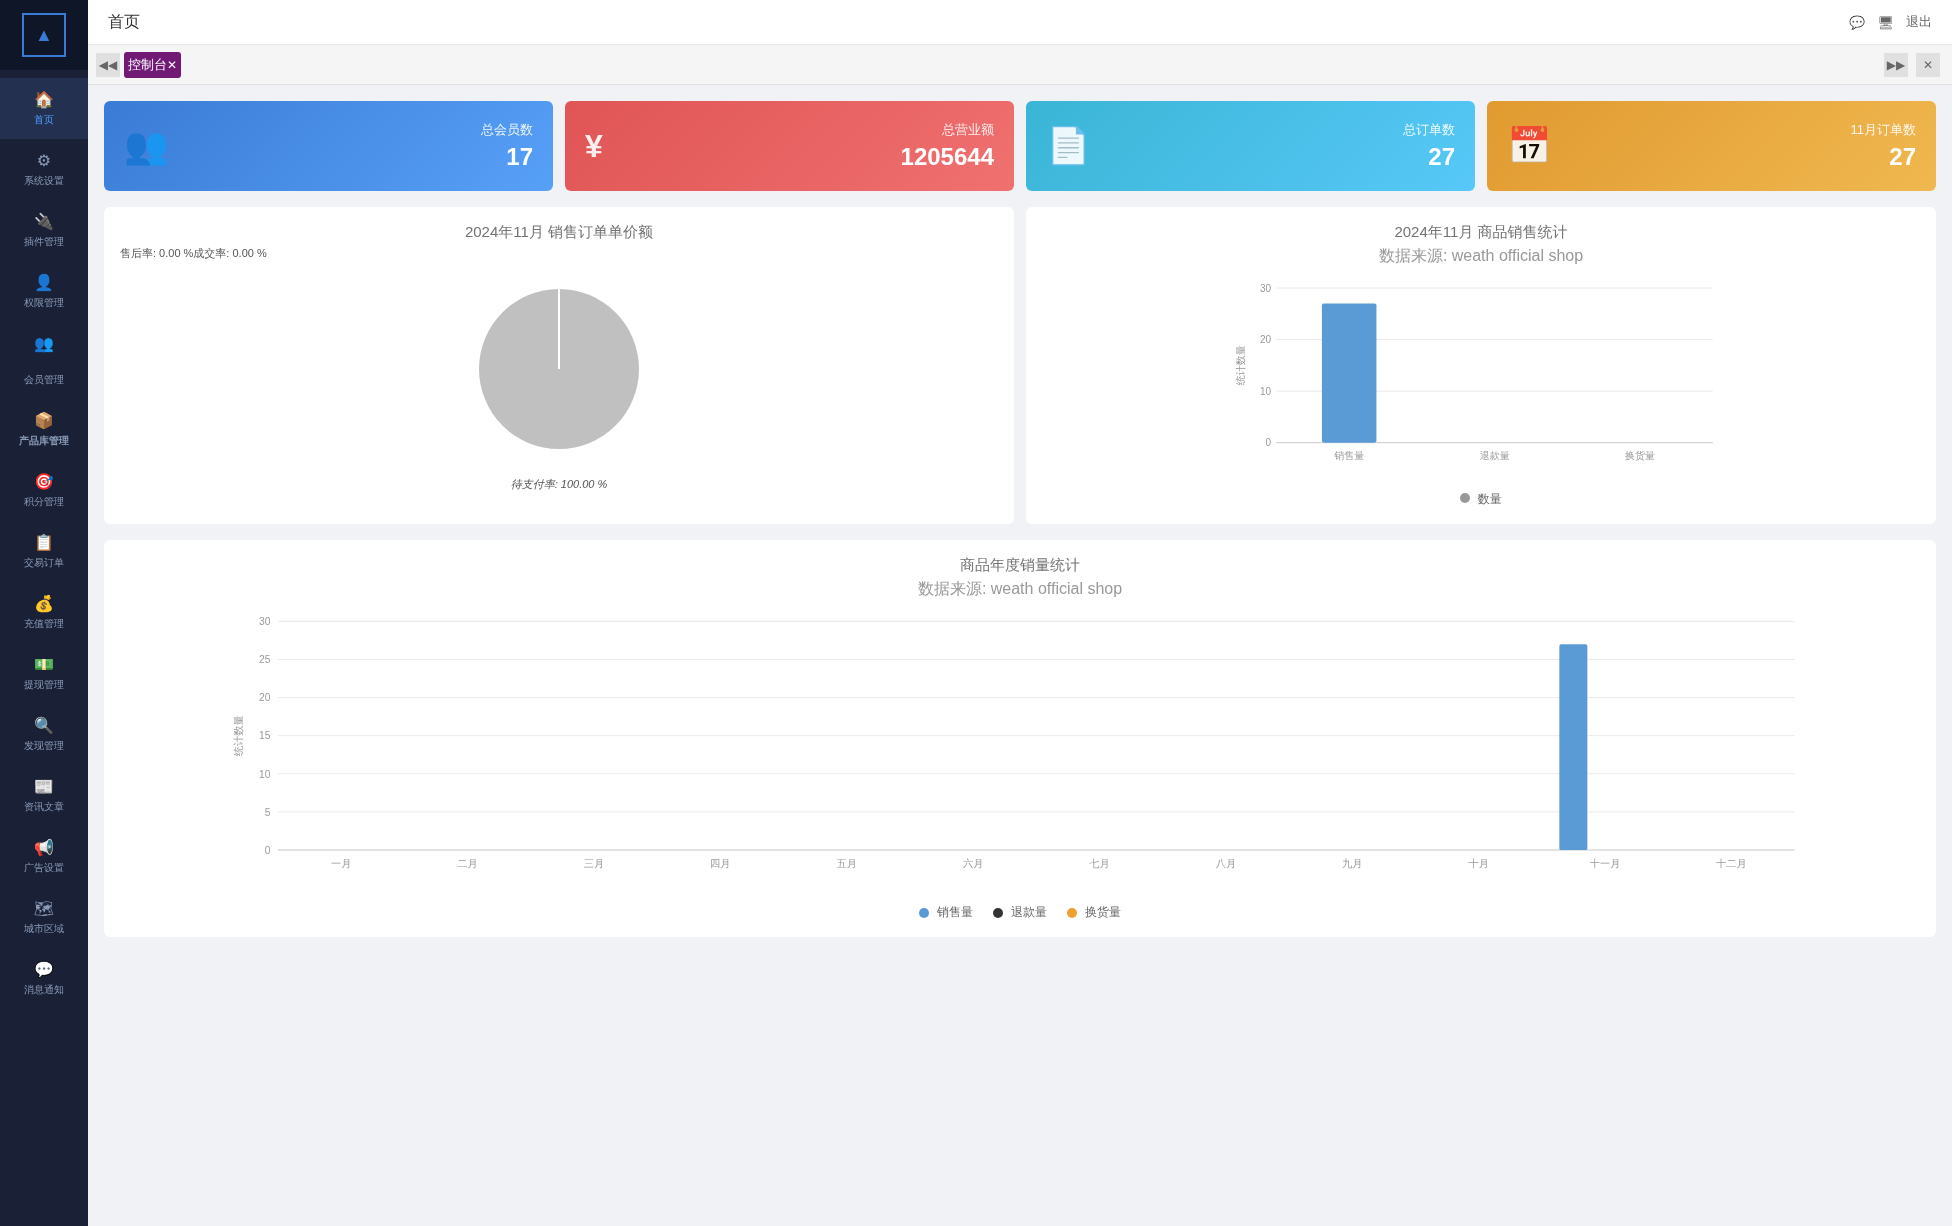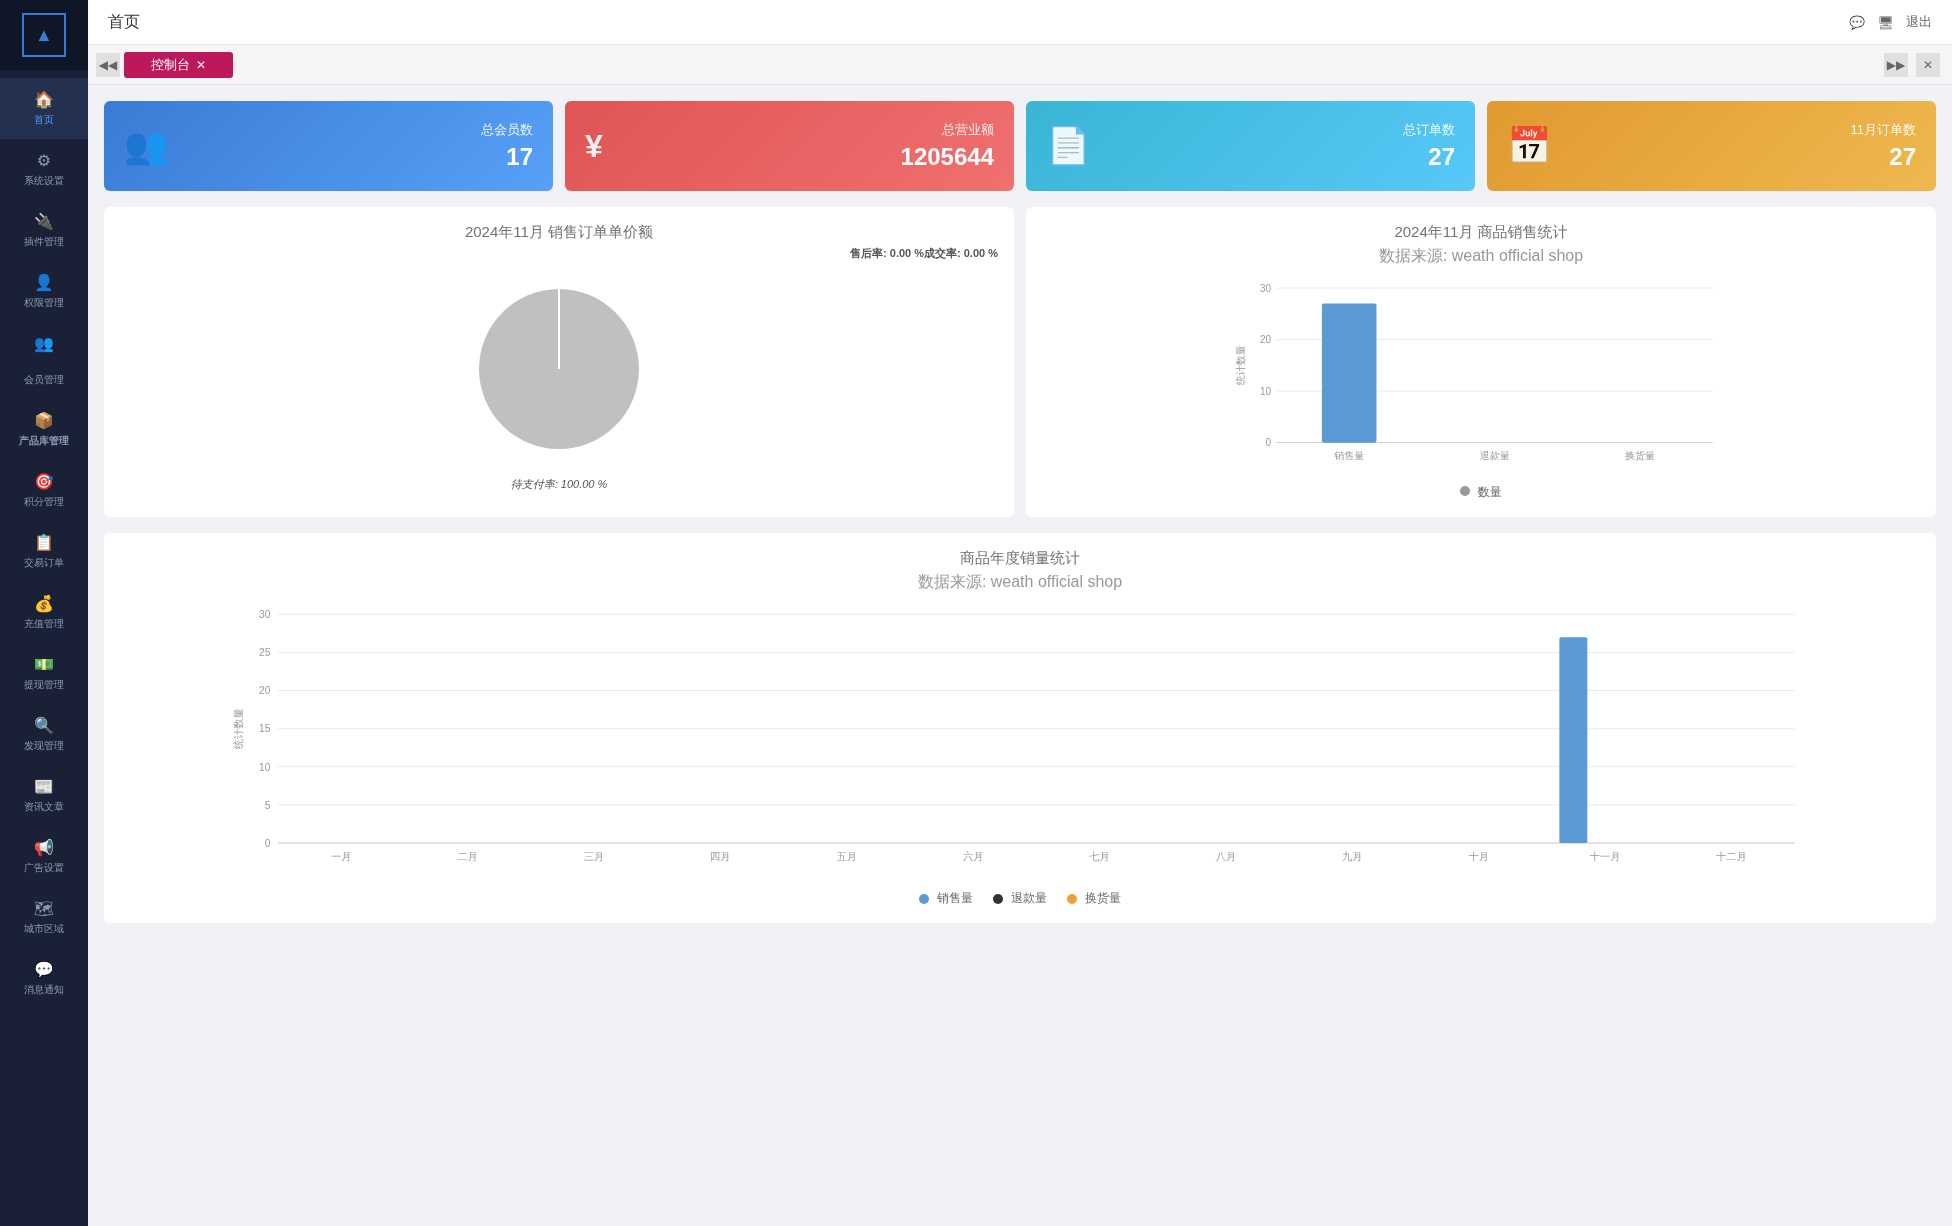--- a/index.html
+++ b/index.html
@@ -117,23 +117,22 @@
       display: flex;
       align-items: center;
       justify-content: center;
       font-size: 12px;
       color: #666;
       margin-right: 4px;
     }
     .tab-item {
       display: flex;
       align-items: center;
-      gap: 6px;
-      padding: 4px 27px;
-      background: #be185d;
+      padding: 4px 4px;
+      background: #701a75;
       color: #fff;
       font-size: 13px;
       border-radius: 3px;
       cursor: pointer;
       margin-right: 4px;
     }
     .tab-close {
       font-size: 12px;
       cursor: pointer;
     }
@@ -215,26 +214,25 @@
 
     
     .pie-container {
       position: relative;
       display: flex;
       flex-direction: column;
       align-items: center;
     }
     .pie-labels {
       display: flex;
-      justify-content: flex-end;
+      justify-content: flex-start;
       width: 100%;
       font-size: 11px;
       color: #555;
       margin-bottom: 8px;
-      font-weight: bold;
     }
     .pie-svg {
       width: 200px;
       height: 200px;
     }
     .pie-bottom-label {
       font-size: 11px;
       color: #555;
       margin-top: 8px;
       font-style: italic;
@@ -264,21 +262,21 @@
     .annual-chart-svg {
       width: 100%;
       height: 100%;
     }
     .chart-legend {
       display: flex;
       justify-content: center;
       gap: 20px;
       font-size: 12px;
       color: #666;
-      margin-top: 5px;
+      margin-top: 12px;
     }
     .legend-dot {
       width: 10px;
       height: 10px;
       border-radius: 50%;
       display: inline-block;
       margin-right: 4px;
     }
   </style>
 </head>

